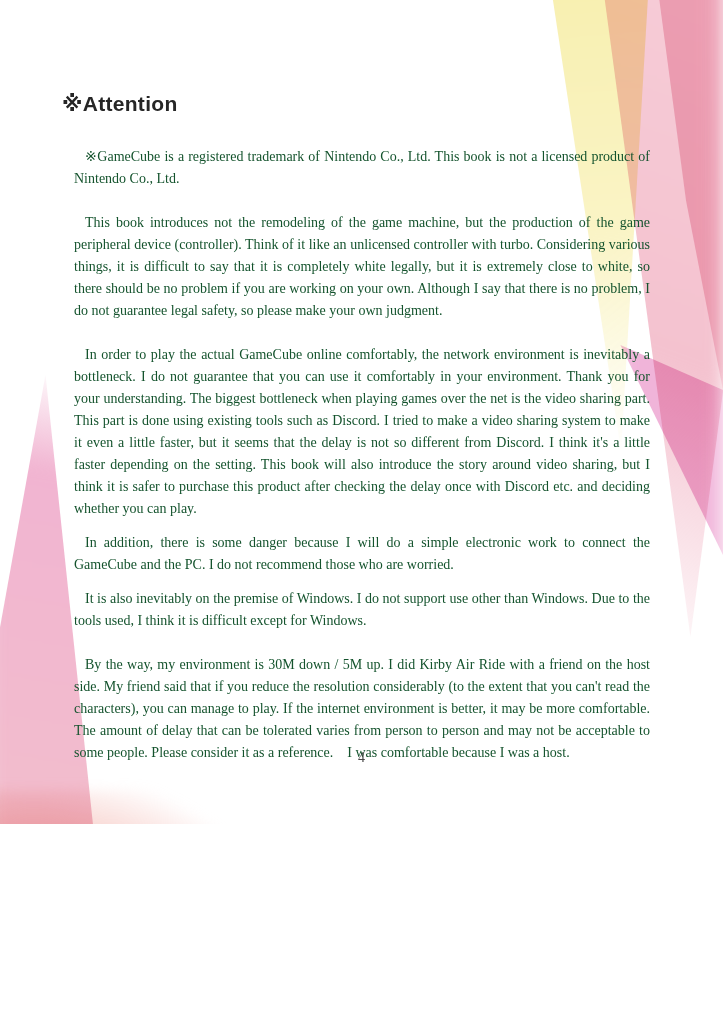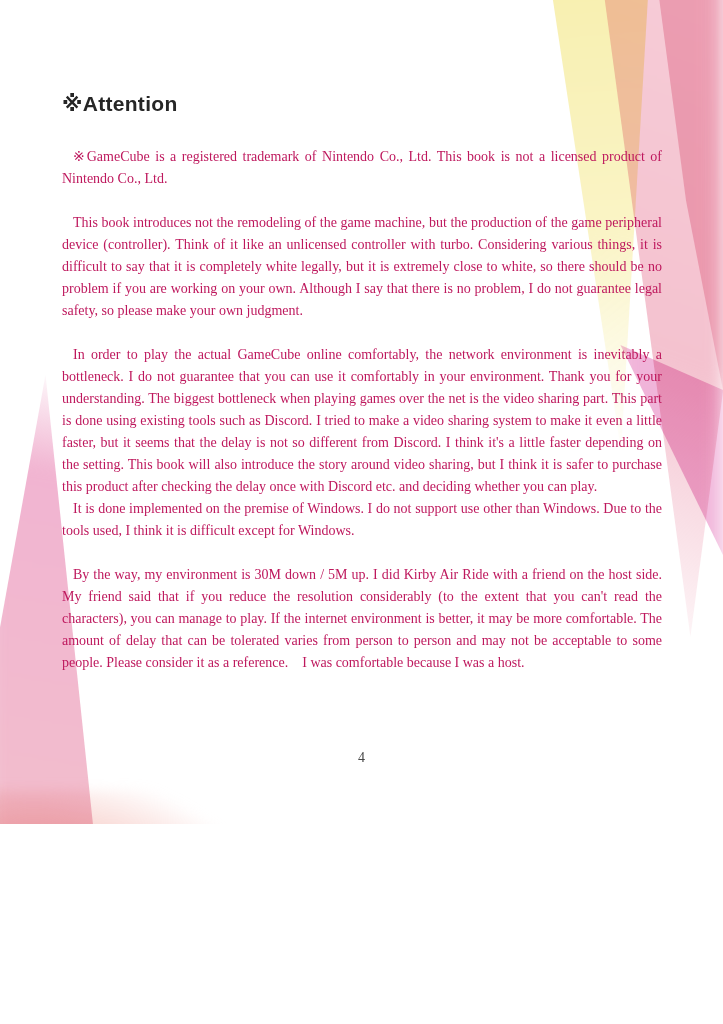--- a/index.html
+++ b/index.html
@@ -67,22 +67,22 @@
     position:absolute; left:62px; top:92px; width:600px; z-index:2;
   }
   .heading {
     font-family:"Liberation Sans","DejaVu Sans",sans-serif;
     font-weight:700; font-size:21px; line-height:1.15;
     letter-spacing:.3px; color:#262626;
     margin:0 0 30px 0;
   }
   .para {
     font-family:"Liberation Serif","DejaVu Serif","DejaVu Sans",serif;
-    font-size:14px; line-height:22px; color:#be185d;
-    text-align:justify; text-indent:11px; margin:0;
+    font-size:14px; line-height:22px; color:#14532d;
+    text-align:justify; text-indent:11px; margin:12px;
   }
   .para.gap { margin-top:22px; }
 
   .page-number {
     position:absolute; left:0; right:0; bottom:58px; z-index:2;
     text-align:center;
     font-family:"Liberation Serif","DejaVu Serif",serif;
     font-size:14px; color:#474747;
   }
 </style>
@@ -99,18 +99,19 @@
   <div class="deco deco-bl-salmon"></div>
   <div class="deco deco-bl-yellow"></div>
   <div class="deco deco-bottom-strip"></div>
 
   <div class="content">
     <h1 class="heading">※Attention</h1>
 
     <p class="para">※GameCube is a registered trademark of Nintendo Co., Ltd. This book is not a licensed product of Nintendo Co., Ltd.</p>
     <p class="para gap">This book introduces not the remodeling of the game machine, but the production of the game peripheral device (controller). Think of it like an unlicensed controller with turbo. Considering various things, it is difficult to say that it is completely white legally, but it is extremely close to white, so there should be no problem if you are working on your own. Although I say that there is no problem, I do not guarantee legal safety, so please make your own judgment.</p>
     <p class="para gap">In order to play the actual GameCube online comfortably, the network environment is inevitably a bottleneck. I do not guarantee that you can use it comfortably in your environment. Thank you for your understanding. The biggest bottleneck when playing games over the net is the video sharing part. This part is done using existing tools such as Discord. I tried to make a video sharing system to make it even a little faster, but it seems that the delay is not so different from Discord. I think it's a little faster depending on the setting. This book will also introduce the story around video sharing, but I think it is safer to purchase this product after checking the delay once with Discord etc. and deciding whether you can play.</p>
-    <p class="para">It is done implemented on the premise of Windows. I do not support use other than Windows. Due to the tools used, I think it is difficult except for Windows.</p>
+    <p class="para">In addition, there is some danger because I will do a simple electronic work to connect the GameCube and the PC. I do not recommend those who are worried.</p>
+    <p class="para">It is also inevitably on the premise of Windows. I do not support use other than Windows. Due to the tools used, I think it is difficult except for Windows.</p>
     <p class="para gap">By the way, my environment is 30M down / 5M up. I did Kirby Air Ride with a friend on the host side. My friend said that if you reduce the resolution considerably (to the extent that you can't read the characters), you can manage to play. If the internet environment is better, it may be more comfortable. The amount of delay that can be tolerated varies from person to person and may not be acceptable to some people. Please consider it as a reference.　I was comfortable because I was a host.</p>
   </div>
 
   <div class="page-number">4</div>
 </div>
 
 </body></html>

